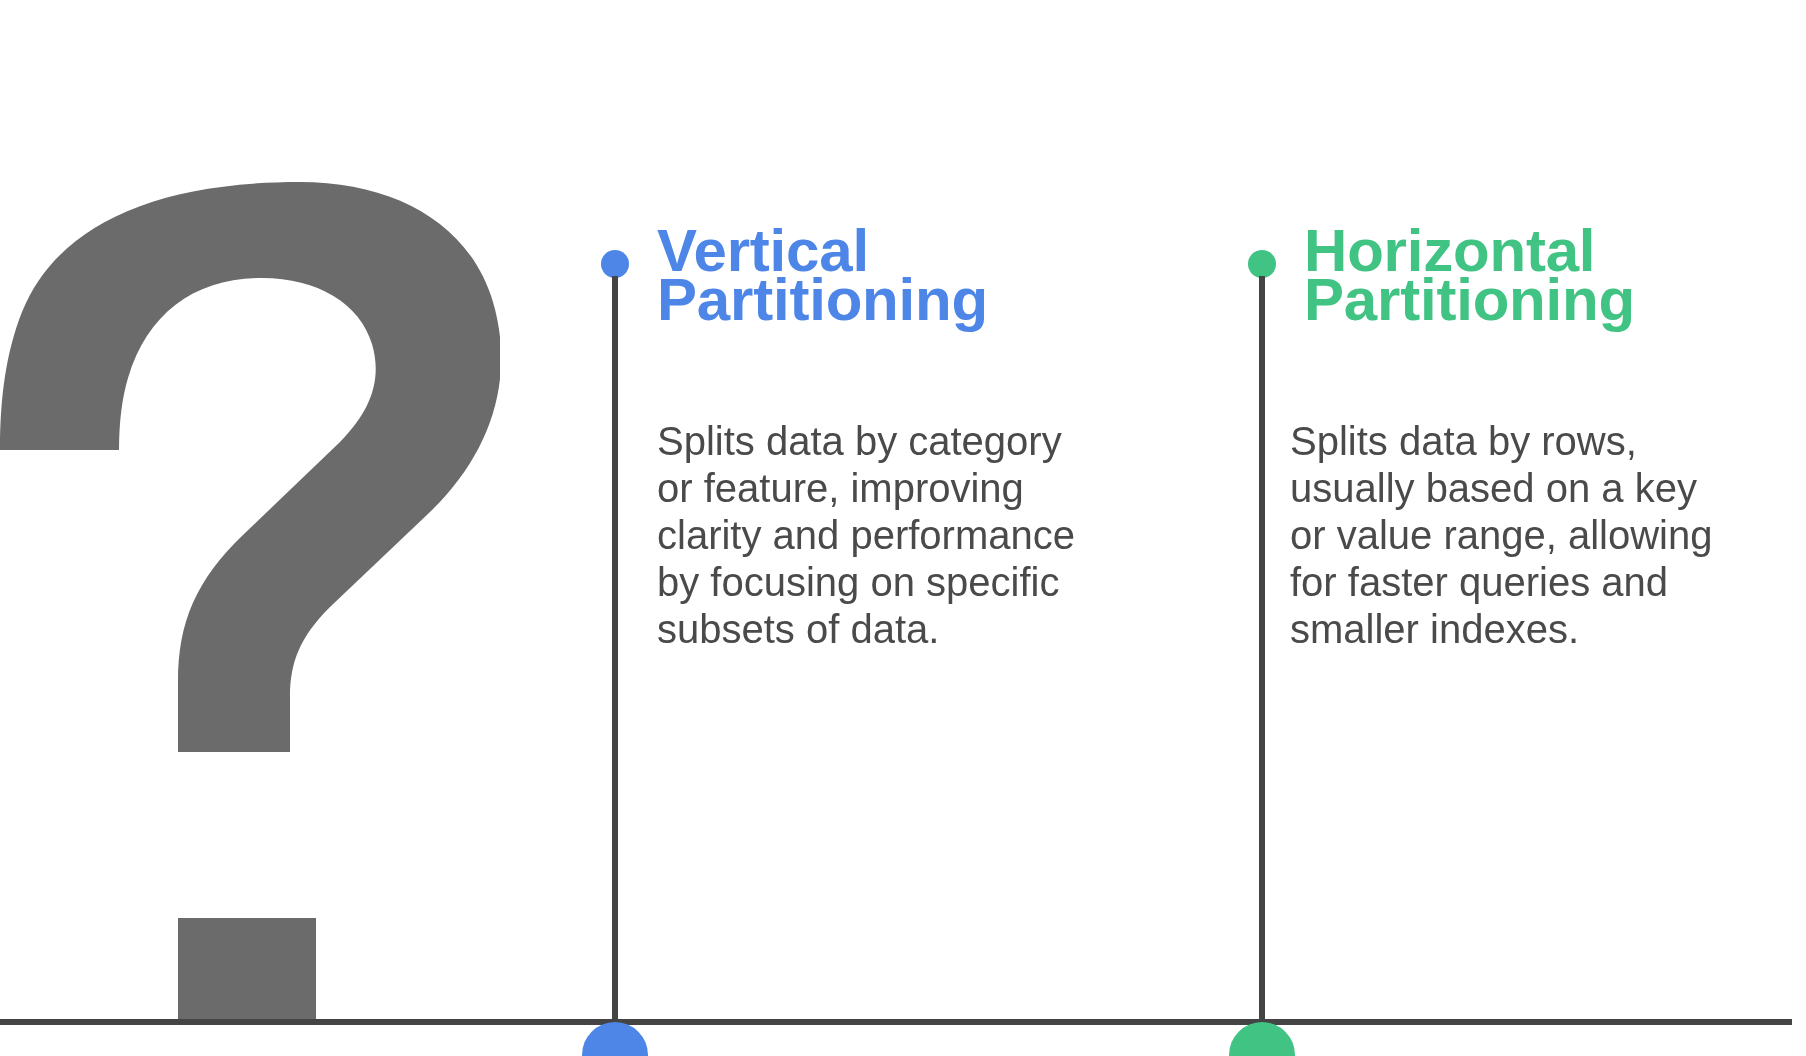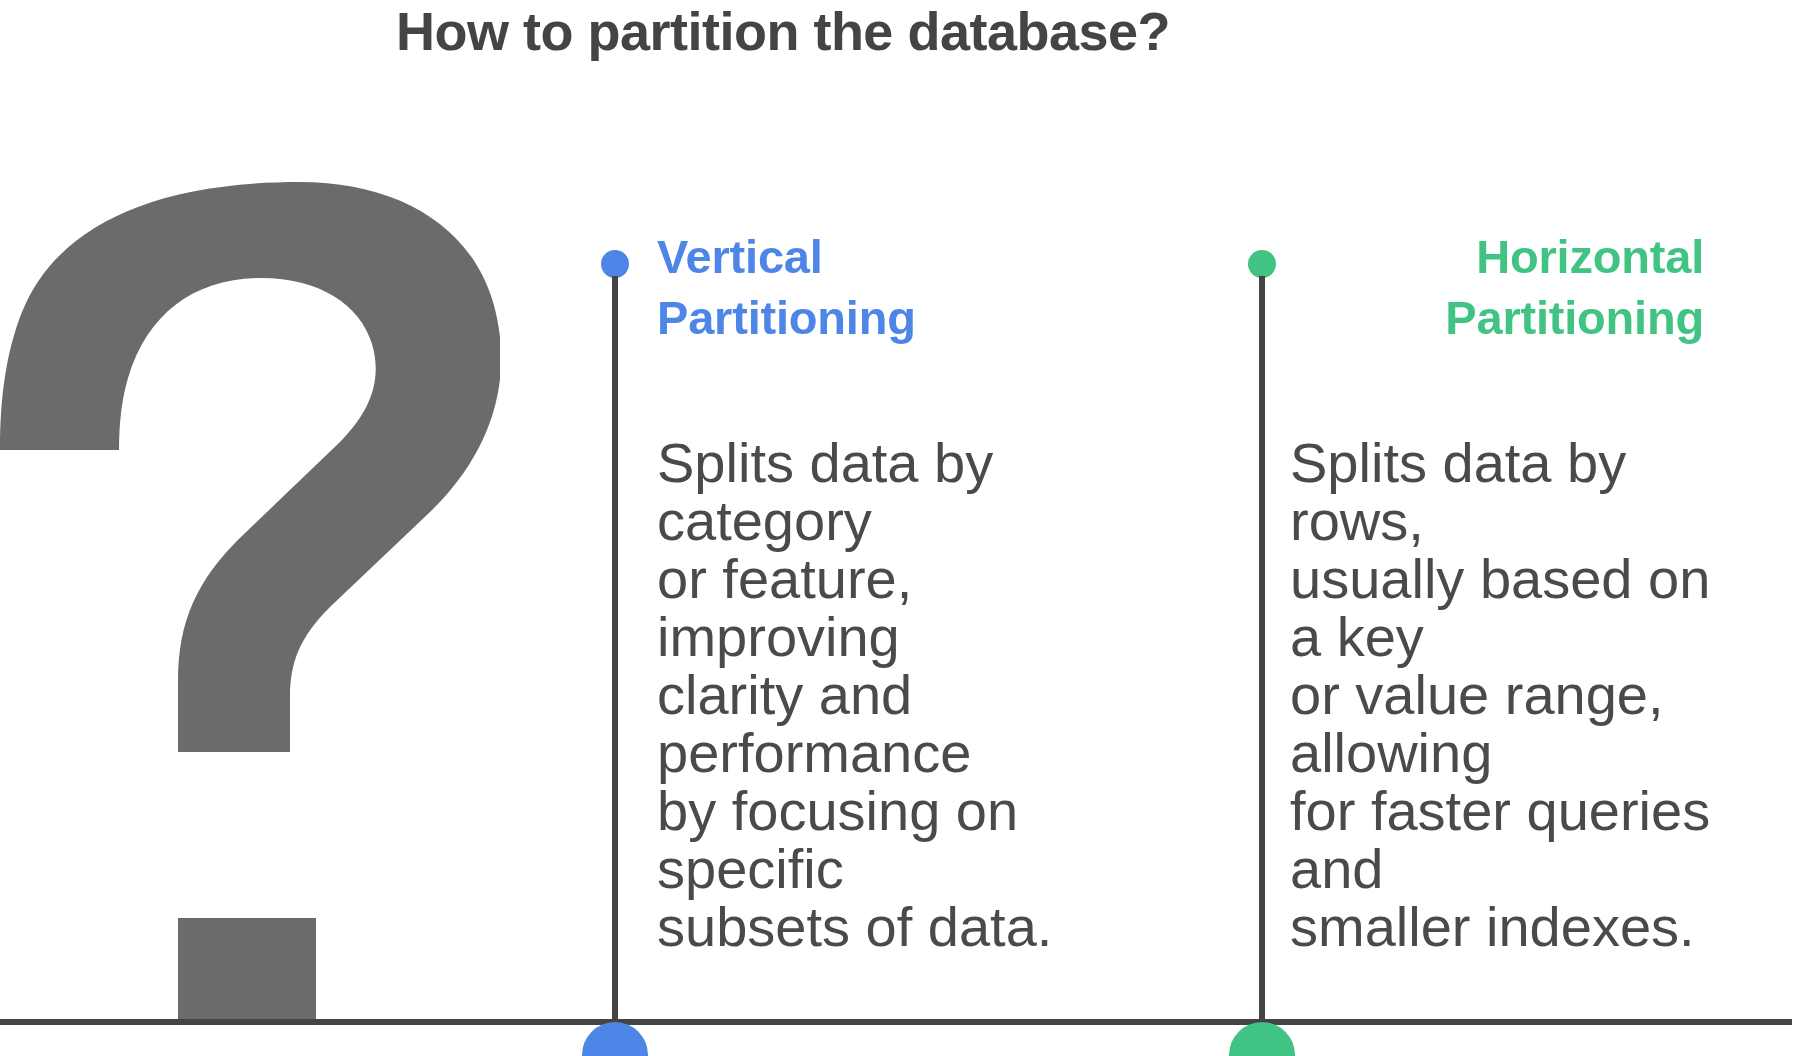--- a/index.html
+++ b/index.html
@@ -79,57 +79,55 @@
   .dot-bottom {
     position: absolute;
     top: 772px;
     width: 66px;
     height: 66px;
     border-radius: 50%;
   }
   .col-heading {
     position: absolute;
     top: -24px;
-    font-size: 47px;
+    font-size: 60px;
     font-weight: bold;
-    line-height: 61px;
+    line-height: 49px;
     letter-spacing: -0.2px;
     white-space: pre-line;
   }
   .col-body {
     position: absolute;
-    font-size: 56px;
-    line-height: 58px;
+    font-size: 40px;
+    line-height: 47px;
     color: #4a4a4a;
     white-space: pre-line;
-    margin-top: 16px;
   }
 
   
   #col-vertical { left: 612px; }
   #col-vertical .stem { left: 0px; }
   #col-vertical .dot-top { left: -11px; }
   #col-vertical .dot-bottom { left: -30px; }
   #col-vertical .col-heading { left: 45px; width: 430px; }
   #col-vertical .col-body { left: 45px; top: 168px; width: 440px; }
 
   
   #col-horizontal { left: 1259px; }
   #col-horizontal .stem { left: 0px; }
   #col-horizontal .dot-top { left: -11px; }
   #col-horizontal .dot-bottom { left: -30px; }
-  #col-horizontal .col-heading { left: 45px; width: 400px; text-align: right; }
+  #col-horizontal .col-heading { left: 45px; width: 400px; }
   #col-horizontal .col-body { left: 31px; top: 168px; width: 430px; }
 </style>
 </head>
 <body>
 
 <div id="canvas">
 
-  <div class="title">How to partition the database?</div>
 
   <div class="qmark">
     <svg width="500" height="840" viewBox="0 0 500 840" xmlns="http://www.w3.org/2000/svg">
       <g fill="#6b6b6b">
 
         <path d="
           M 300 0
           C 395 0 470 42 493 120
           C 515 196 492 270 430 330
           L 330 425

